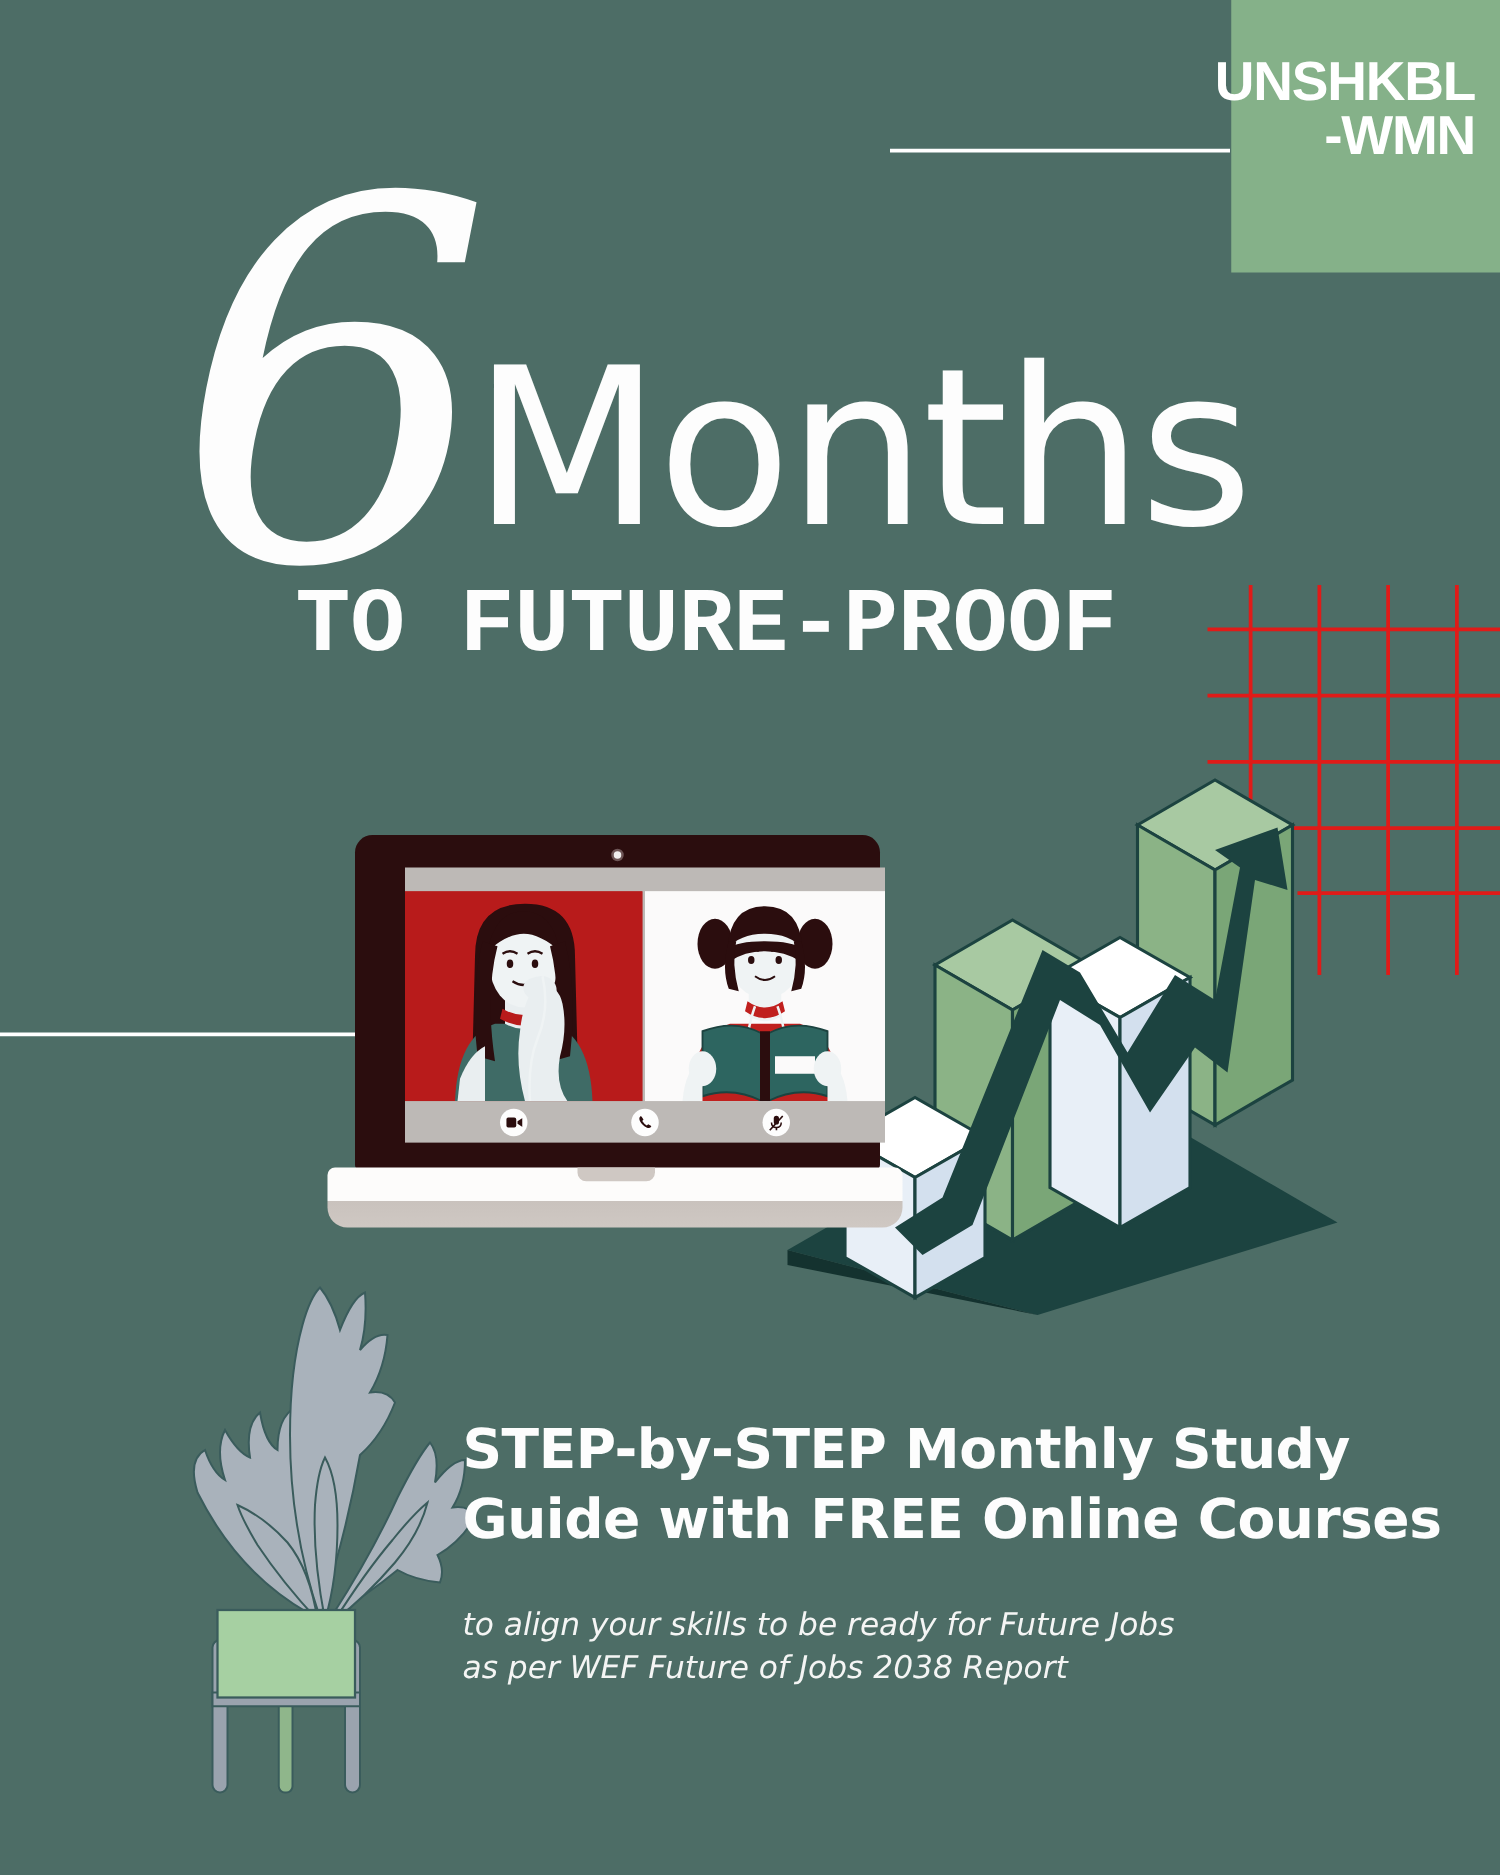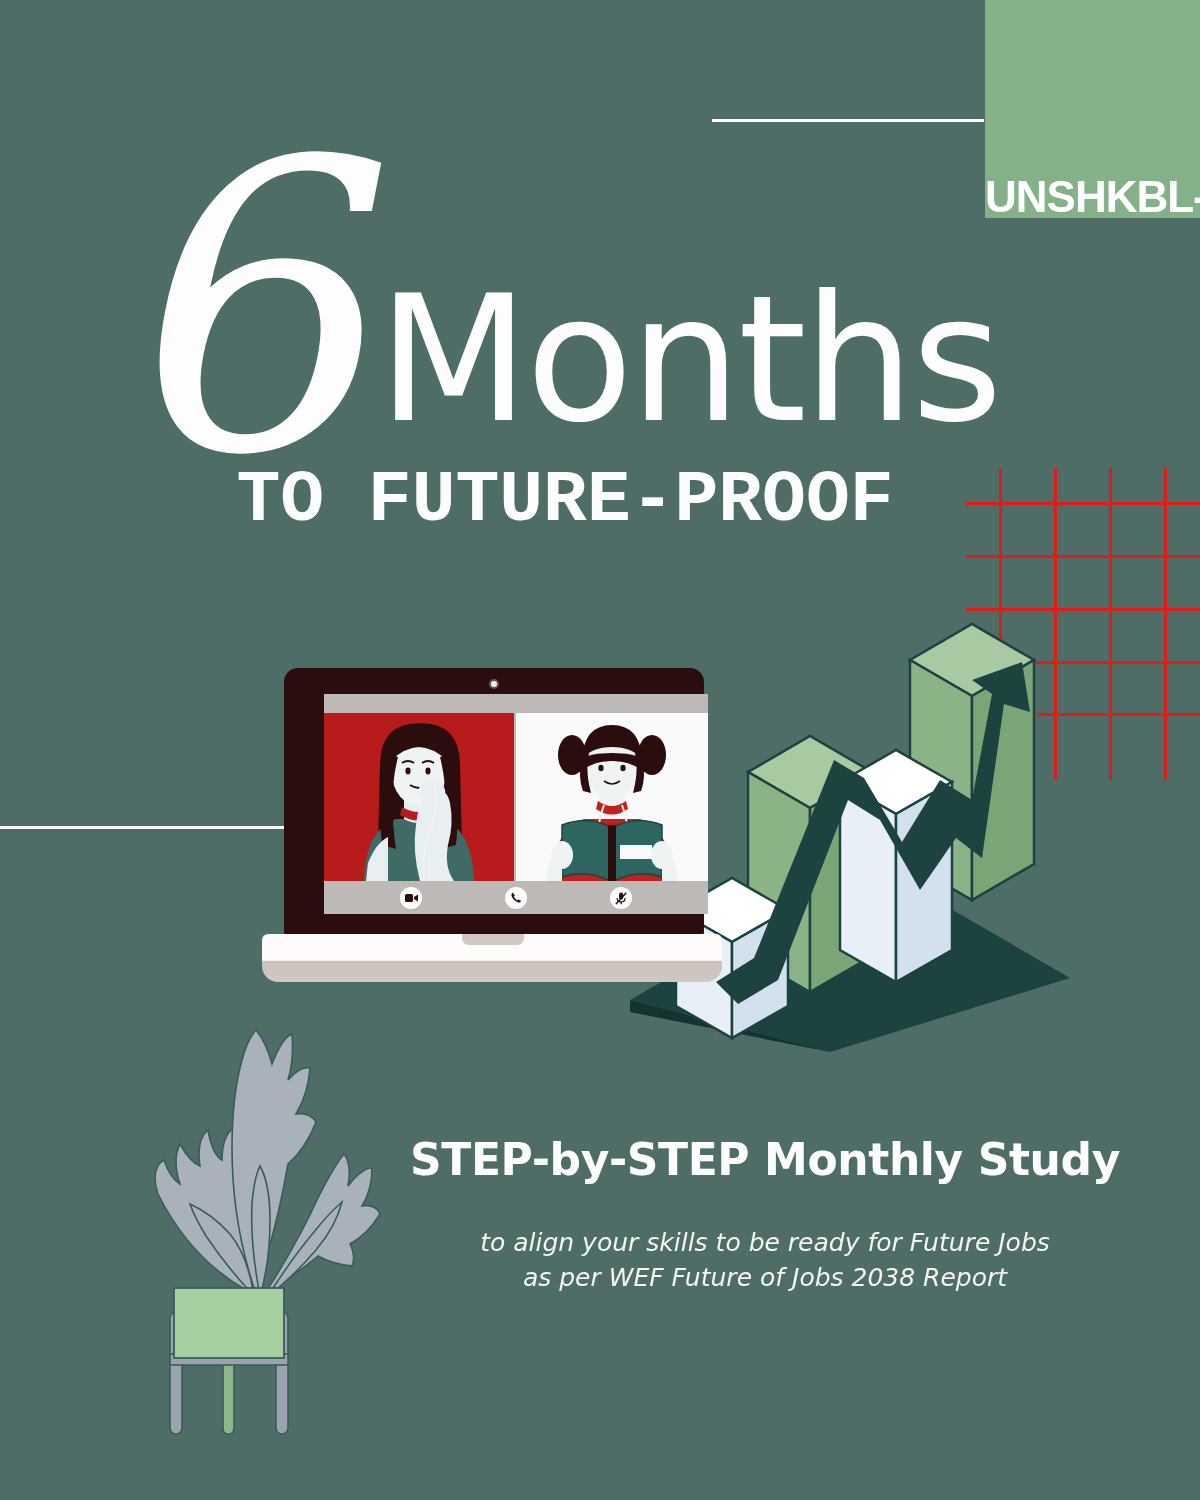--- a/index.html
+++ b/index.html
@@ -9,21 +9,21 @@
     font-family:"Liberation Sans", sans-serif;
     overflow:hidden;
     position:relative;
   }
   .stage{position:absolute;inset:0;width:1200px;height:1500px;overflow:hidden;}
 
   
   .brand-box{
     position:absolute;left:985px;top:0;width:215px;height:218px;
     background:#85b189;
-    display:flex;align-items:flex-end;justify-content:flex-start;
+    display:flex;flex-direction:column;align-items:flex-end;justify-content:flex-start;
     padding-top:44px;box-sizing:border-box;padding-right:20px;
   }
   .brand-line{
     color:#ffffff;font-weight:700;font-size:44px;line-height:0.98;
     letter-spacing:-1px;text-align:right;white-space:nowrap;
     font-family:"Liberation Sans", sans-serif;
   }
   .rule-top{
     position:absolute;left:712px;top:119px;width:272px;height:3px;background:#ffffff;
   }
@@ -93,21 +93,21 @@
   }
 
   
   .isochart{position:absolute;left:620px;top:600px;width:460px;height:460px;}
 
   
   .plant{position:absolute;left:128px;top:1008px;width:270px;height:440px;}
 
   
   .bottom-copy{
-    position:absolute;left:370px;top:1132px;width:790px;text-align:center;
+    position:absolute;left:370px;top:1132px;width:790px;text-align:left;
   }
   .bc-main{
     color:#fdfdfd;font-weight:700;font-size:44px;line-height:1.28;
     letter-spacing:-0.4px;font-family:"DejaVu Sans", sans-serif;
   }
   .bc-sub{
     margin-top:38px;
     color:#f4f5f4;font-style:italic;font-weight:400;font-size:25px;line-height:1.38;
     font-family:"DejaVu Sans", sans-serif;
   }
@@ -327,20 +327,21 @@
         <rect x="42" y="346" width="118" height="11" fill="#9aa3ae" stroke="#3a5c5c" stroke-width="1.6"></rect>
       </g>
 
       <rect x="46" y="280" width="110" height="70" fill="#a6d0a2" stroke="#3a5c5c" stroke-width="1.8"></rect>
     </svg>
   </div>
 
   <div class="bottom-copy">
     <div class="bc-main">
       <div>STEP-by-STEP Monthly Study</div>
+      <div>Guide with FREE Online Courses</div>
     </div>
     <div class="bc-sub">
       <div>to align your skills to be ready for Future Jobs</div>
       <div>as per WEF Future of Jobs 2038 Report</div>
     </div>
   </div>
 
 </div>
 
 </body></html>

